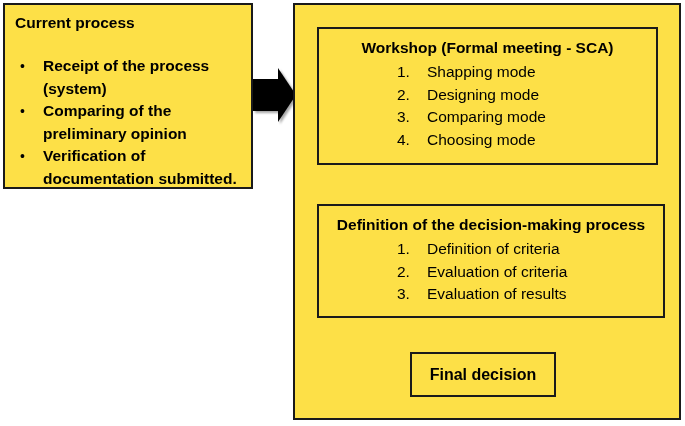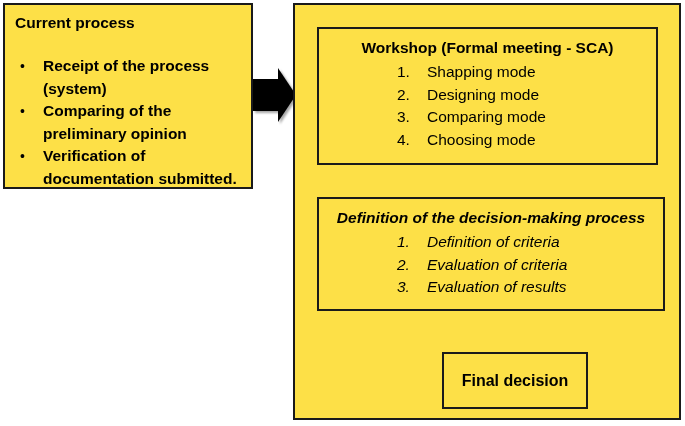--- a/index.html
+++ b/index.html
@@ -20,30 +20,30 @@
   .b-item { display:flex; font-size:15.5px; line-height:22.5px; }
   .b-marker { flex:0 0 23px; margin-left:5px; font-size:14px; }
   .b-label { flex:1;font-weight:bold; }
 
   
   #panel { left:293px; top:3px; width:388px; height:417px; border-width:2px;padding-left:10px; }
 
   
   .inner { text-align:center; }
   #workshop-box { left:22px; top:22px; width:341px; height:138px; padding-top:9px; }
-  #definition-box { left:22px; top:192px; width:348px; height:114px; padding-top:9px;font-style:italic; }
+  #definition-box { left:22px; top:199px; width:348px; height:114px; padding-top:9px; }
   .num-list { margin-top:3px; text-align:left; margin-left:78px; }
   .n-item { display:flex; font-size:15.5px; line-height:22.5px; }
   .n-num { flex:0 0 30px; }
   .n-label { flex:1; }
 
   #final-box {
-    left:115px; top:347px; width:146px; height:57px;
+    left:115px; top:347px; width:146px; height:45px;
     display:flex; align-items:center; justify-content:center;
-    font-weight:bold; font-size:16px;margin-left:32px;
+    font-weight:bold; font-size:16px;
   }
 
   
   .arrow { position:absolute; filter:drop-shadow(2px 2px 1px rgba(0,0,0,0.35)); }
   .arrow div { position:absolute; }
   #arrow-right { left:253px; top:68px; width:43px; height:54px; }
   #arrow-right .shaft { left:0; top:11px; width:25px; height:32px; background:#000; }
   #arrow-right .head  { left:25px; top:0; width:0; height:0;
     border-top:27px solid transparent; border-bottom:27px solid transparent;
     border-left:18px solid #000; }

